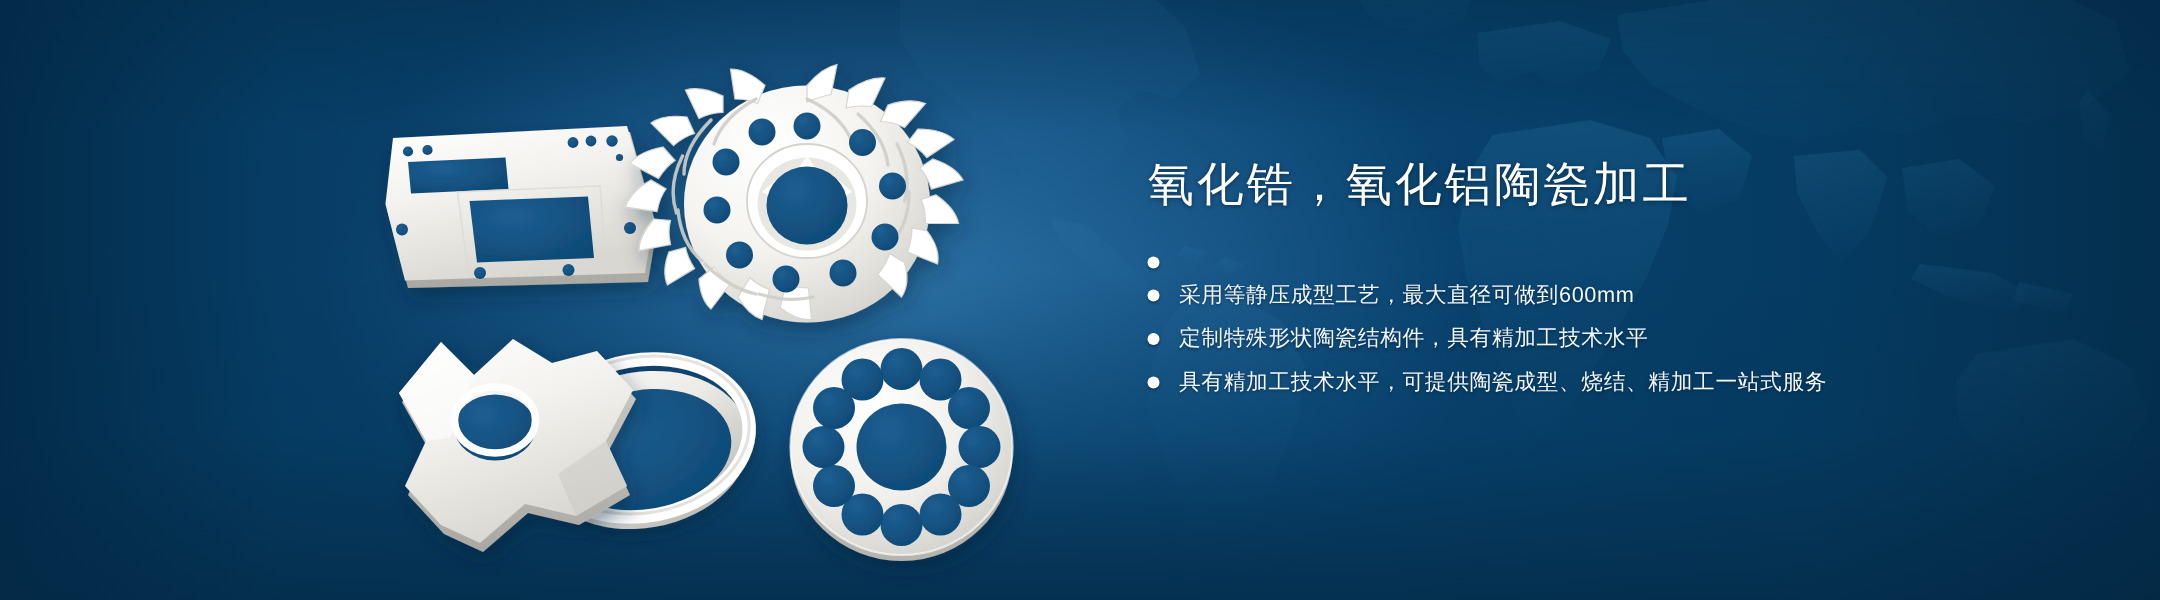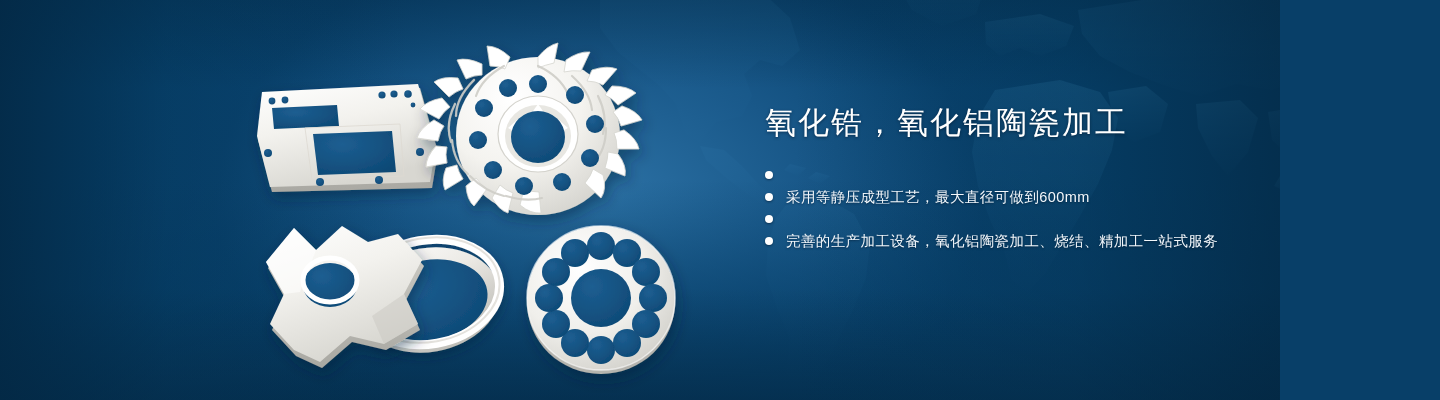--- a/index.html
+++ b/index.html
@@ -6,21 +6,21 @@
     margin: 0;
     padding: 0;
     background: #083f68;
   }
   body {
     font-family: "Liberation Sans", "DejaVu Sans", sans-serif;
   }
 
   .banner {
     position: relative;
-    width: 1280px;
+    width: 1440px;
     height: 400px;
     overflow: hidden;
     background: #06436f;
   }
 
   
   .bg-base {
     position: absolute;
     inset: 0;
     background: #06436f;
@@ -365,21 +365,22 @@
     <ul class="bullets">
       <li class="bullet">
         <span class="bullet-dot"></span>
       </li>
       <li class="bullet">
         <span class="bullet-dot"></span>
         <span class="bullet-text">采用等静压成型工艺，最大直径可做到600mm</span>
       </li>
       <li class="bullet">
         <span class="bullet-dot"></span>
+        <span class="bullet-text">定制特殊形状陶瓷结构件，具有精加工技术水平</span>
       </li>
       <li class="bullet">
         <span class="bullet-dot"></span>
-        <span class="bullet-text">完善的生产加工设备，氧化铝陶瓷加工、烧结、精加工一站式服务</span>
+        <span class="bullet-text">具有精加工技术水平，可提供陶瓷成型、烧结、精加工一站式服务</span>
       </li>
     </ul>
   </div>
 
 </div>
 
 </body></html>

